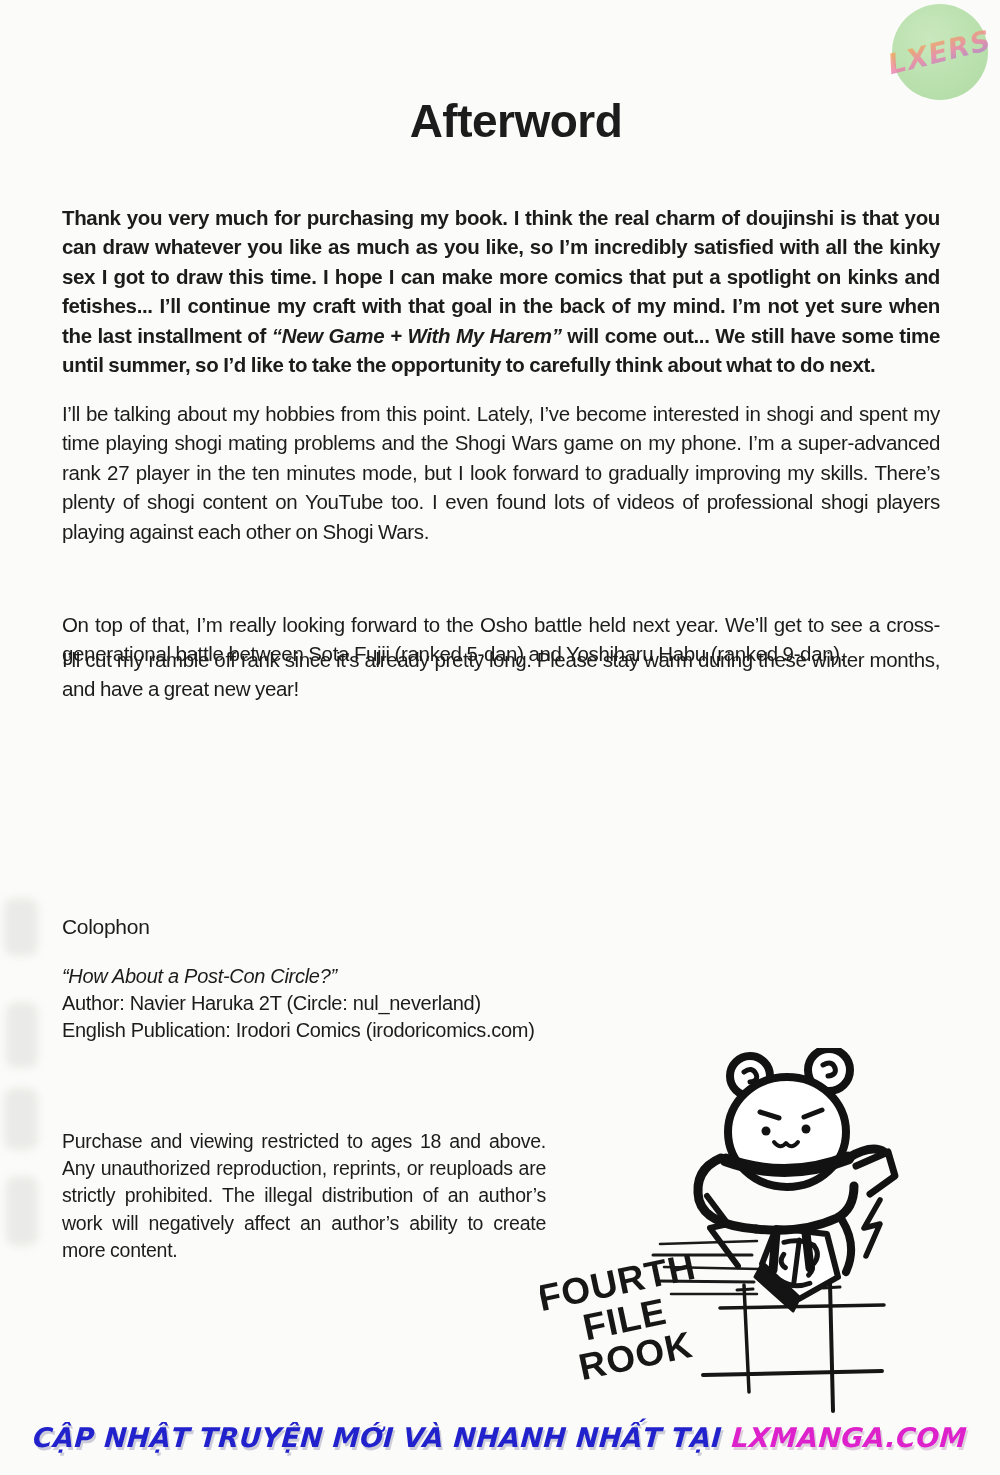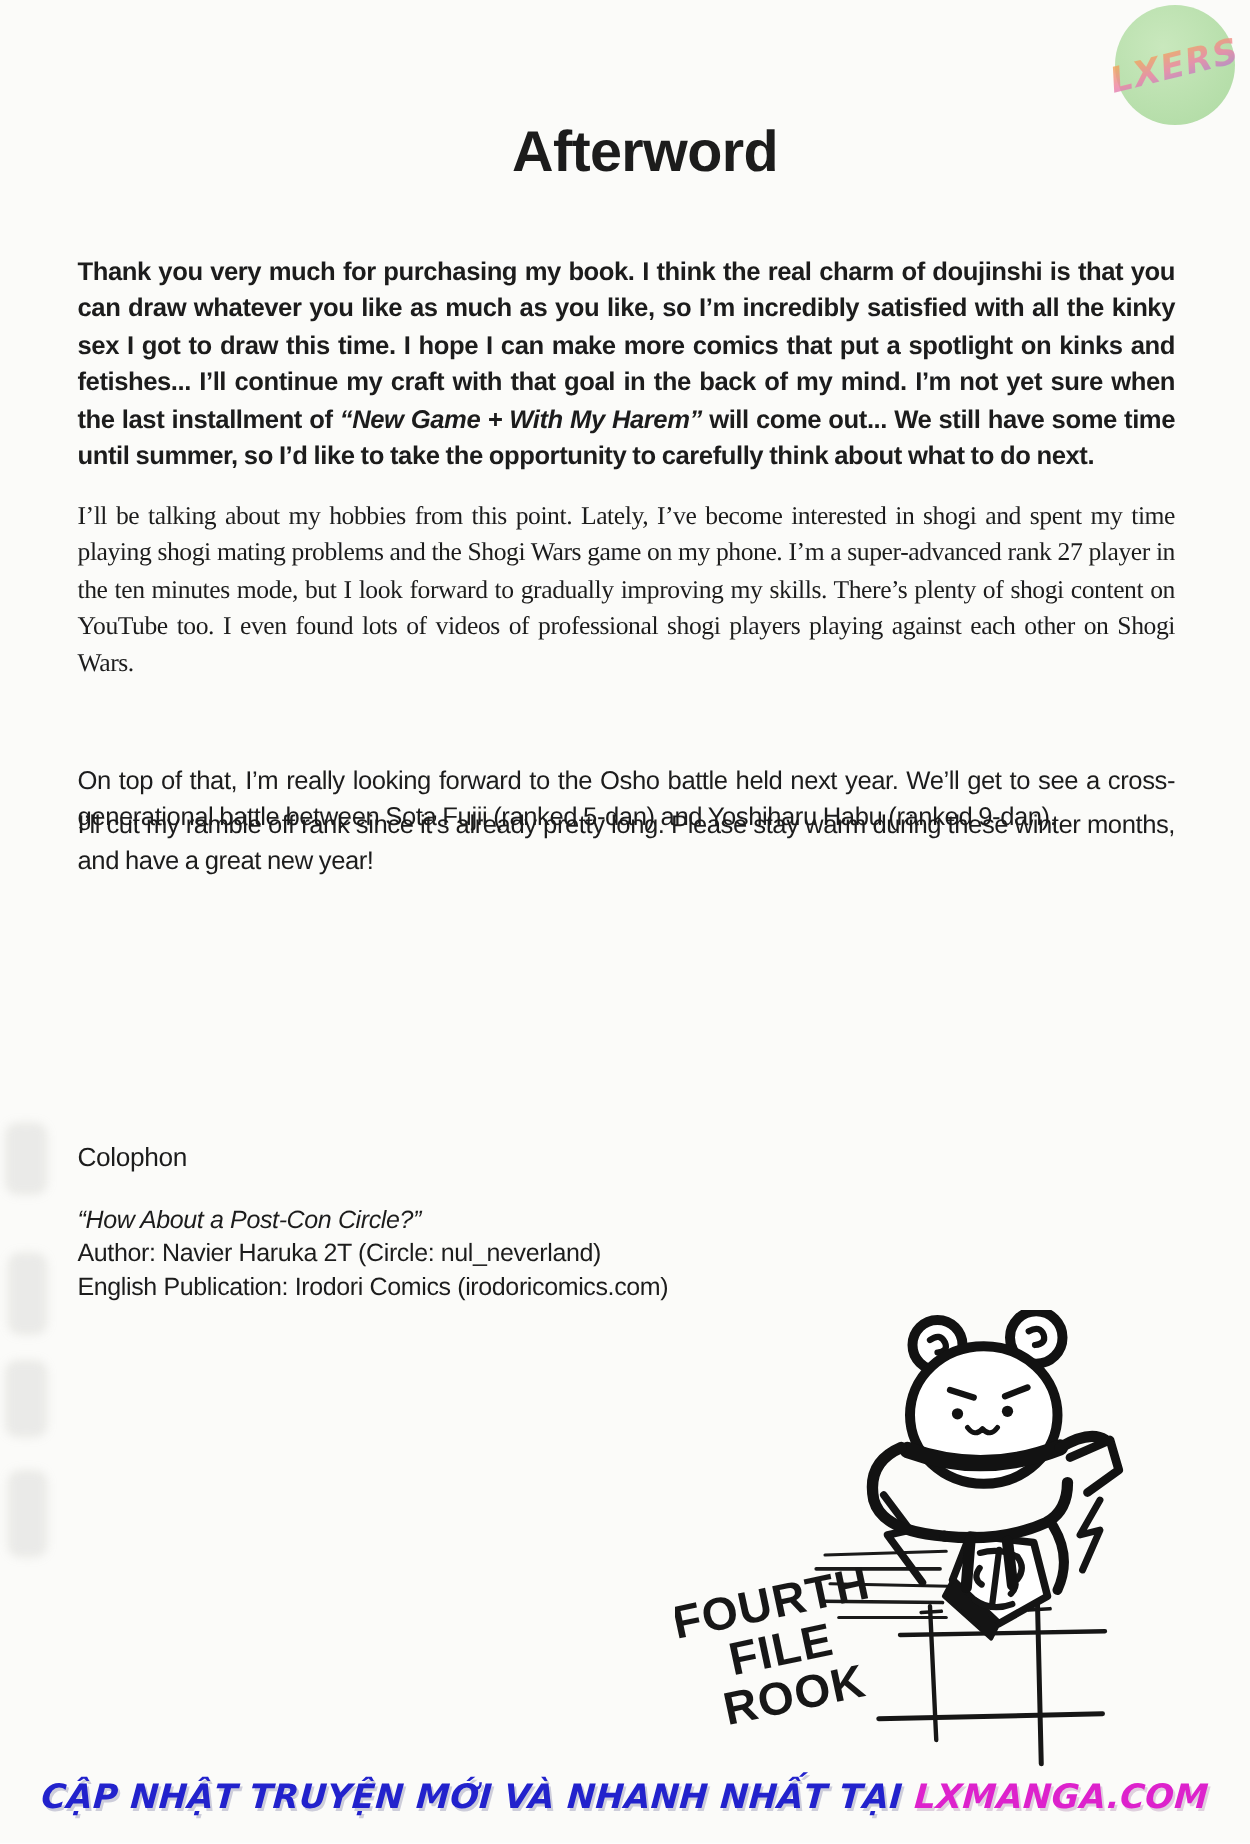--- a/index.html
+++ b/index.html
@@ -18,21 +18,21 @@
     font-size:46px; font-weight:bold; letter-spacing:-0.5px;
   }
   .body-text {
     position:absolute; left:62px; width:878px;
     font-size:20.5px; line-height:29.4px;
     letter-spacing:-0.35px; word-spacing:-0.5px;
     text-align:justify;
   }
   .italic { font-style:italic; }
   #p1 { top:203px;font-weight:bold; }
-  #p2 { top:399px;font-family:Liberation Serif, serif; }
+  #p2 { top:399px; }
   #p3 { top:590px;margin-top:20px; }
   #p4 { top:645px; }
   .signature {
     position:absolute; left:62px; top:727px;
     font-size:20.5px; line-height:27.5px; letter-spacing:-0.3px;
   }
   .colophon-heading {
     position:absolute; left:62px; top:915px;
     font-size:21px; letter-spacing:-0.3px;
   }
@@ -114,20 +114,21 @@
 
 
   <div class="colophon-heading">Colophon</div>
 
   <div class="colophon-block">
     <div class="italic">“How About a Post-Con Circle?”</div>
     <div>Author: Navier Haruka 2T (Circle: nul_neverland)</div>
     <div>English Publication: Irodori Comics (irodoricomics.com)</div>
   </div>
 
+  <p class="restriction">Purchase and viewing restricted to ages 18 and above. Any unauthorized reproduction, reprints, or reuploads are strictly prohibited. The illegal distribution of an author’s work will negatively affect an author’s ability to create more content.</p>
 
   <div class="illustration">
     <svg viewBox="0 0 460 382" width="460" height="382">
 
       <g stroke="#1a1a1a" fill="none" stroke-linecap="round">
         <path d="M120 196 L 217 193" stroke-width="2.5"></path>
         <path d="M113 207 L 212 207" stroke-width="3"></path>
         <path d="M124 219 L 219 221" stroke-width="2.5"></path>
         <path d="M117 233 L 214 234" stroke-width="3"></path>
         <path d="M131 246 L 217 246" stroke-width="2.5"></path>

